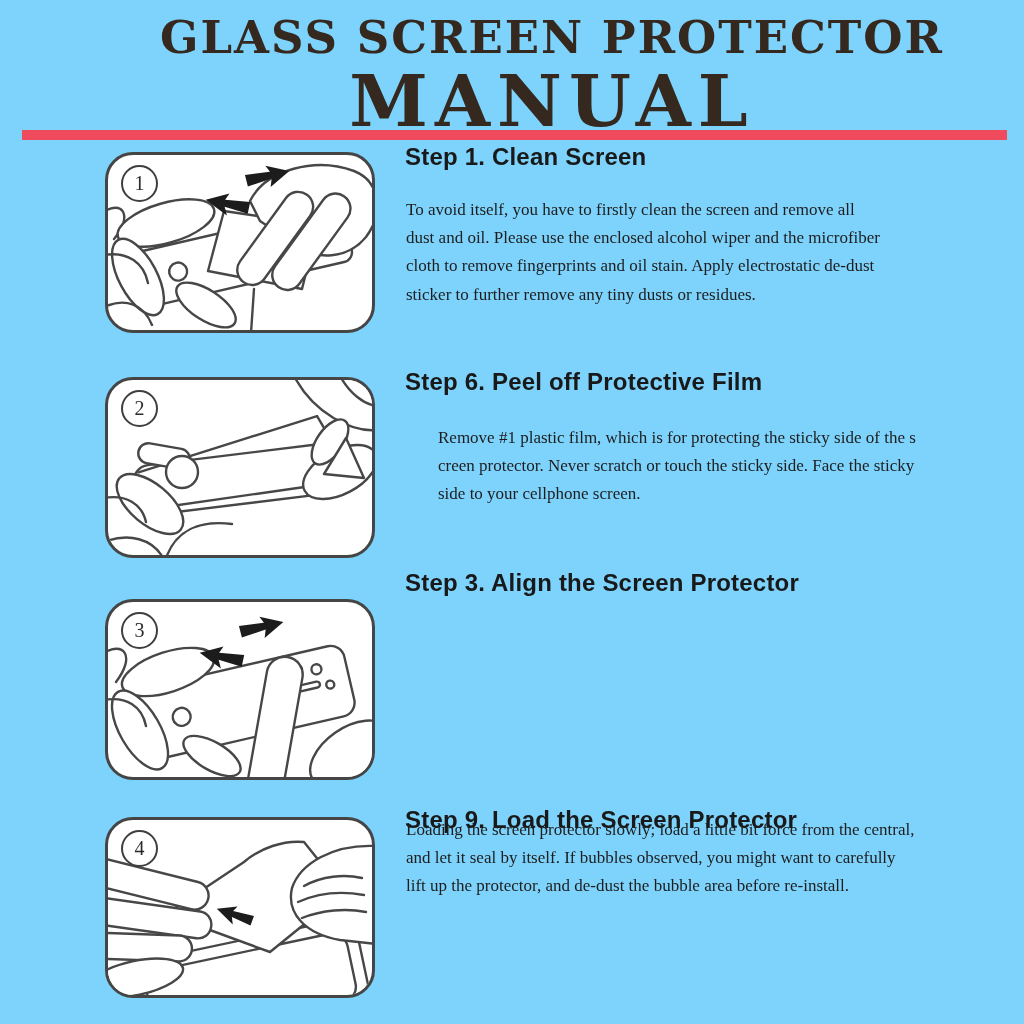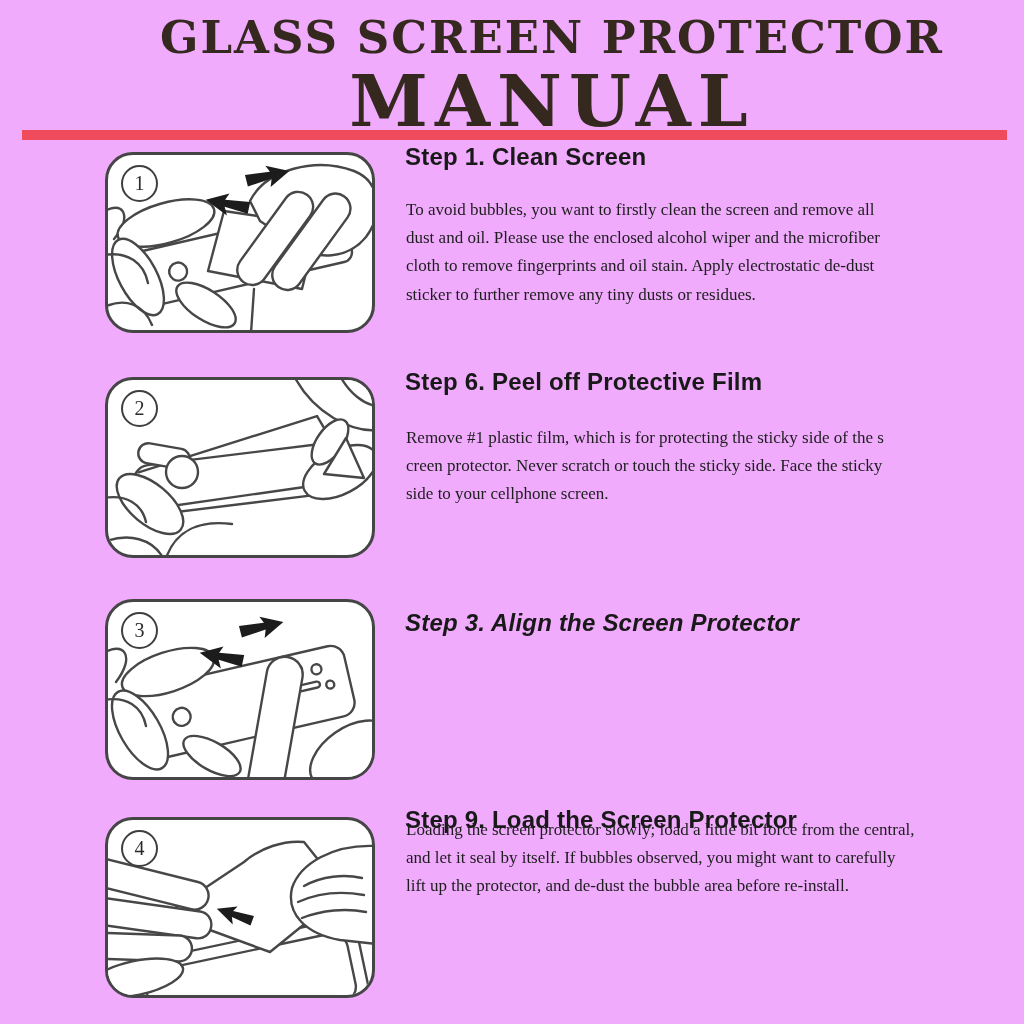--- a/index.html
+++ b/index.html
@@ -1,16 +1,16 @@
 <!DOCTYPE html>
 <html><head>
 <meta charset="utf-8">
 <style>
   html,body{margin:0;padding:0;background:#ffffff;}
-  #page{position:relative;width:1024px;height:1024px;background:#f0abfc;overflow:hidden;
+  #page{position:relative;width:1024px;height:1024px;background:#7dd3fc;overflow:hidden;
         font-family:"Liberation Sans",sans-serif;}
 
   
   .title-block{position:absolute;top:14px;left:0;width:1024px;box-sizing:border-box;
                padding-left:80px;text-align:center;color:#35291f;
                font-family:"DejaVu Serif",serif;font-weight:bold;}
   .title-l1{font-size:45px;line-height:1.08;letter-spacing:2px;}
   .title-l2{font-size:71px;line-height:1.0;letter-spacing:7px;margin-top:3px;}
   .divider{position:absolute;top:130px;left:22px;width:985px;height:10px;background:#f04a5d;}
 
@@ -19,24 +19,24 @@
              border-radius:28px;overflow:hidden;background:#fff;}
   .illus-box svg{position:absolute;left:0;top:0;width:100%;height:100%;}
   .step-num{position:absolute;left:13px;top:10px;width:33px;height:33px;border:2px solid #3f3f3f;
             border-radius:50%;display:flex;align-items:center;justify-content:center;
             font:400 20px "Liberation Serif",serif;color:#2a2a2a;background:#fff;z-index:2;}
   #box-1{top:152px;} #box-2{top:377px;} #box-3{top:599px;} #box-4{top:817px;}
 
   
   .step-heading{position:absolute;left:405px;margin:0;font:bold 24px/1.15 "Liberation Sans",sans-serif;
                 color:#191919;letter-spacing:0.2px;text-align:center;}
-  #head-1{top:143px;} #head-2{top:368px;} #head-3{top:609px;font-style:italic;} #head-4{top:806px;}
+  #head-1{top:143px;} #head-2{top:368px;} #head-3{top:569px;} #head-4{top:806px;}
   .step-body{position:absolute;left:406px;width:530px;margin:0;
              font:17px/1.66 "Liberation Serif",serif;color:#1d1d1d;white-space:pre-line;}
-  #body-1{top:196px;} #body-2{top:424px;} #body-3{top:648px;} #body-4{top:816px;}
+  #body-1{top:196px;} #body-2{top:424px;margin-left:32px;} #body-3{top:648px;} #body-4{top:816px;}
 
   
   .la{stroke:#474747;stroke-width:2.4;fill:none;stroke-linecap:round;stroke-linejoin:round;}
   .la-f{stroke:#474747;stroke-width:2.4;fill:#ffffff;stroke-linecap:round;stroke-linejoin:round;}
   .arrow{fill:#1c1c1c;stroke:none;}
 </style>
 </head>
 <body>
 
 <div id="page">
@@ -69,21 +69,21 @@
       <ellipse class="la-f" transform="rotate(33 98 150)" cx="98" cy="150" rx="34" ry="15"></ellipse>
       <path class="la" d="M-4,100 C20,96 36,108 40,128"></path>
       <path class="la" d="M-4,152 C18,142 36,150 44,170"></path>
       <g>
         <path class="arrow" transform="translate(100,34) rotate(12)" d="M0,11 L22,0 L19,7 L44,4 L44,16 L20,14 L24,22 Z"></path>
         <path class="arrow" transform="translate(136,16) rotate(-14)" d="M44,11 L22,0 L25,7 L0,4 L0,16 L25,14 L22,22 Z"></path>
       </g>
     </svg>
   </div>
   <h2 class="step-heading" id="head-1">Step 1. Clean Screen</h2>
-  <p class="step-body" id="body-1">To avoid bubbles, you want to firstly clean the screen and remove all
+  <p class="step-body" id="body-1">To avoid itself, you have to firstly clean the screen and remove all
 dust and oil. Please use the enclosed alcohol wiper and the microfiber
 cloth to remove fingerprints and oil stain. Apply electrostatic de-dust
 sticker to further remove any tiny dusts or residues.</p>
 
   <div class="illus-box" id="box-2">
     <div class="step-num">2</div>
     <svg viewBox="0 0 264 175" preserveAspectRatio="none">
       <path class="la-f" d="M186,-4 C206,34 244,52 268,50 L268,-4 Z"></path>
       <path class="la" d="M232,-4 C242,14 256,24 268,26"></path>
       <g transform="rotate(-7 132 98)">

